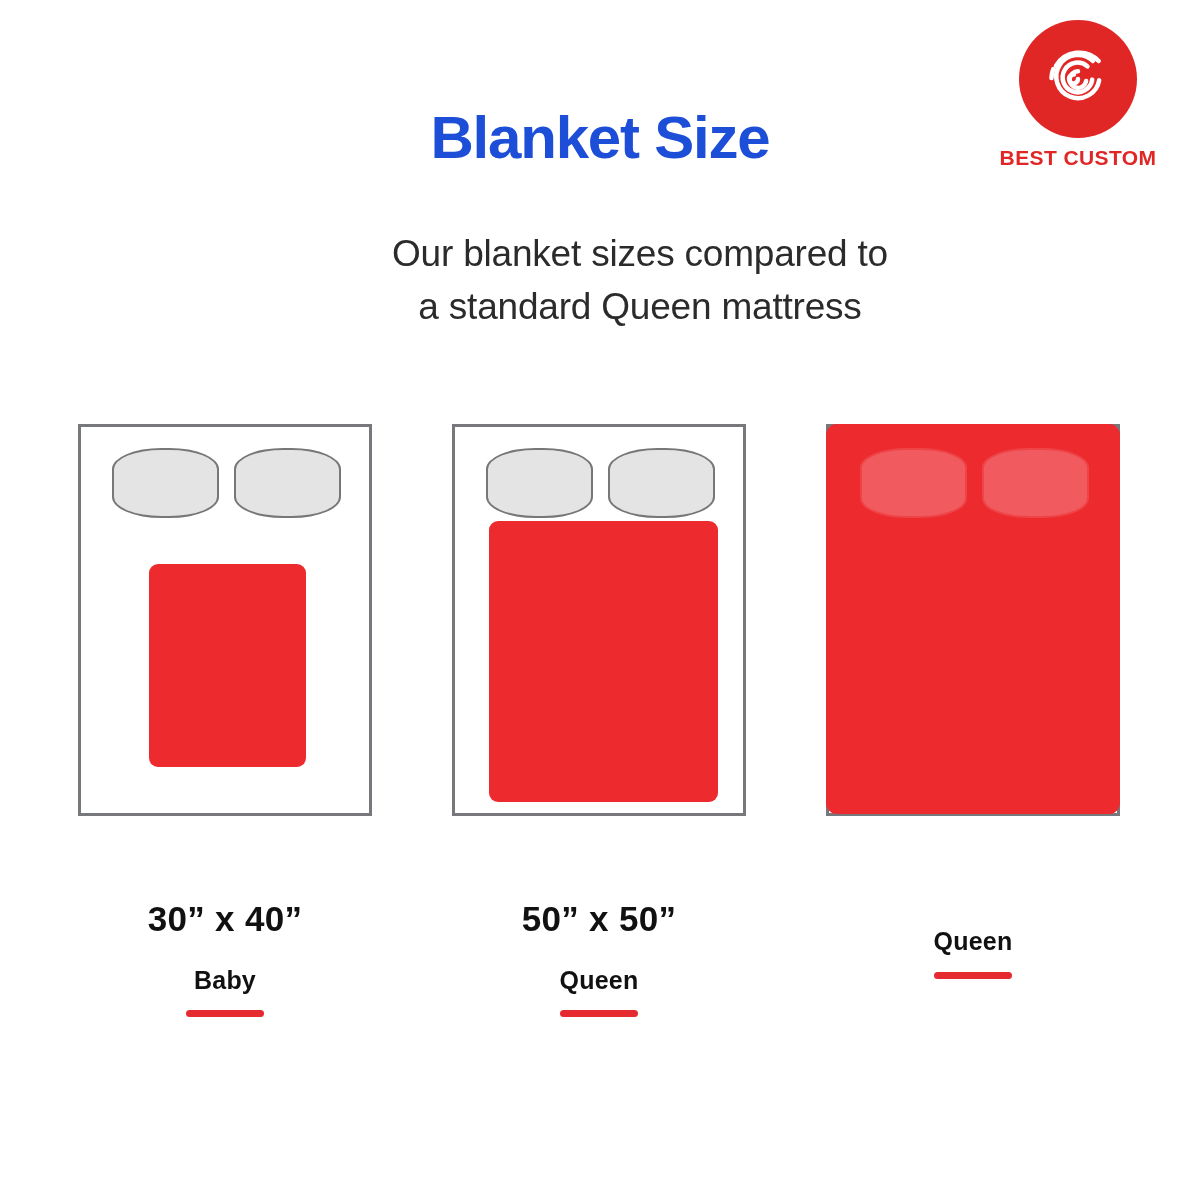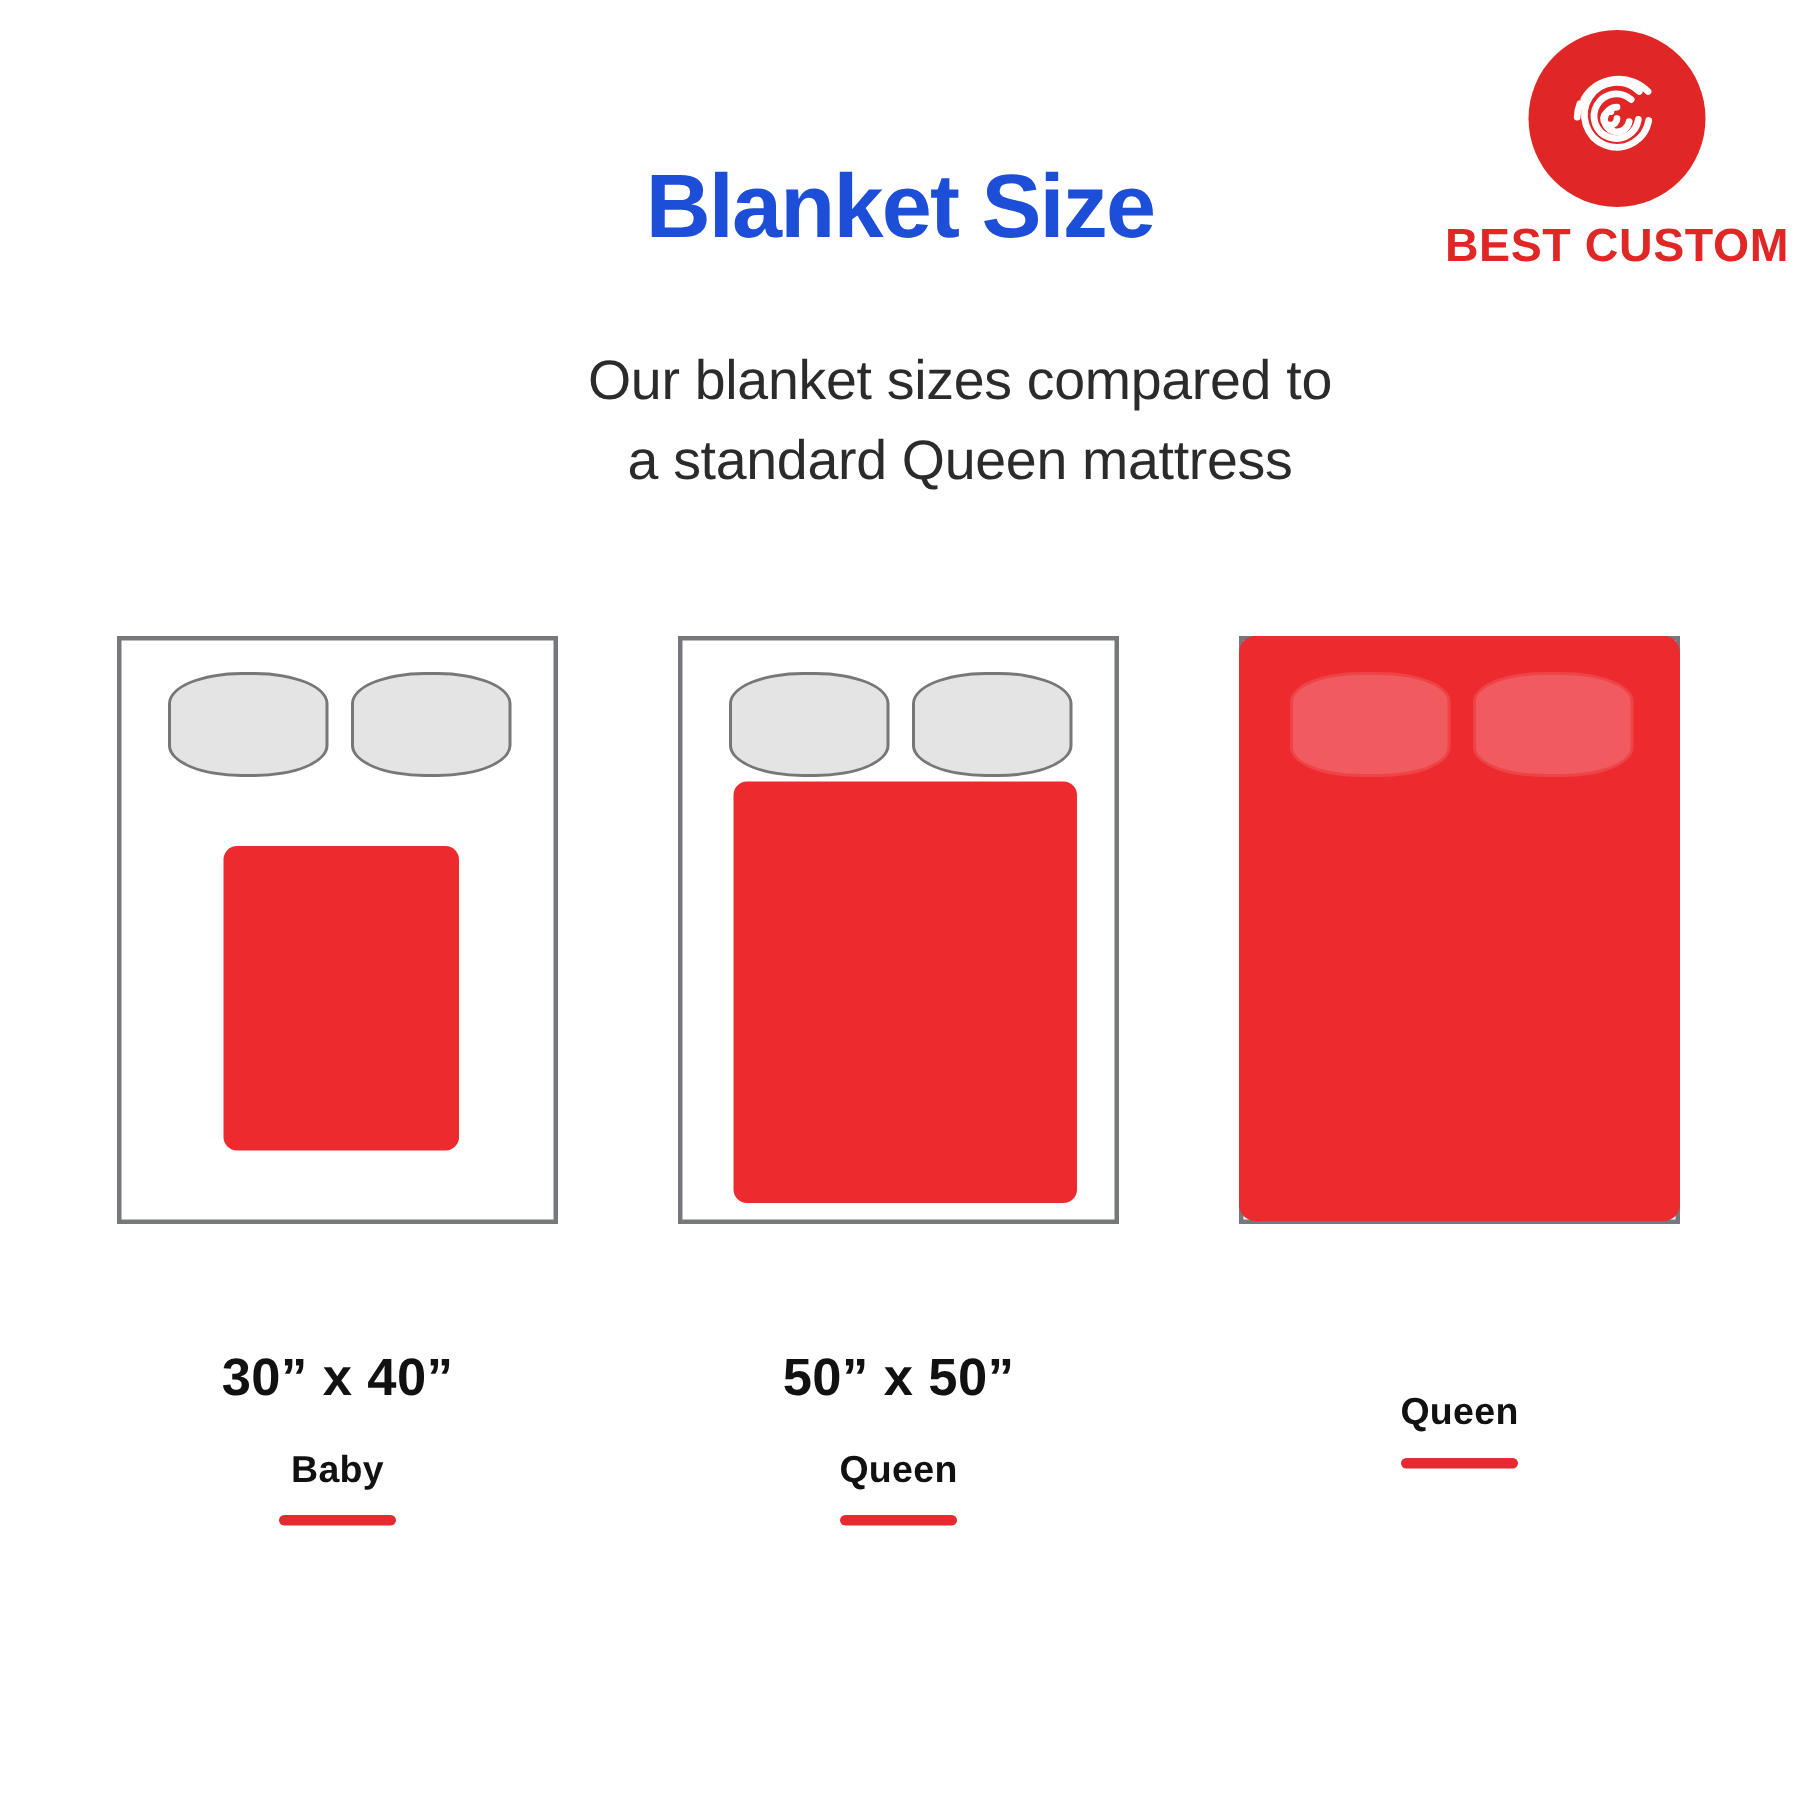--- a/index.html
+++ b/index.html
@@ -36,21 +36,21 @@
     height: 118px;
     border-radius: 50%;
     background: #E02726;
     display: flex;
     align-items: center;
     justify-content: center;
   }
   .brand-mark svg { display: block; }
   .brand-name {
     margin-top: 8px;
-    font-size: 31px;
+    font-size: 21px;
     font-weight: bold;
     letter-spacing: 0.4px;
     color: #E02726;
     white-space: nowrap;
     font-family: "Liberation Sans", sans-serif;
   }
 
   
   .title {
     position: absolute;

